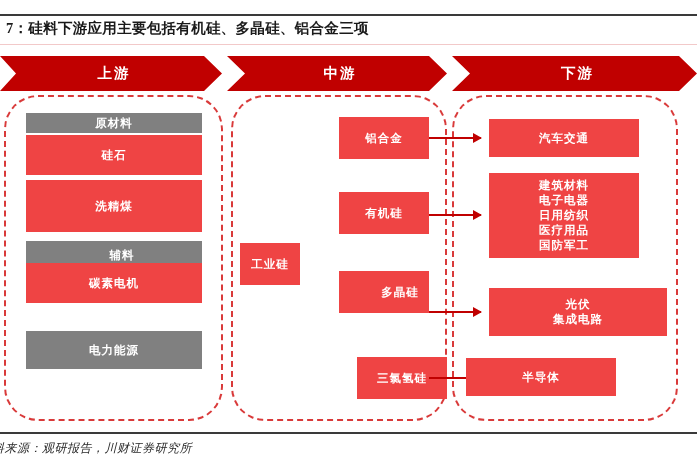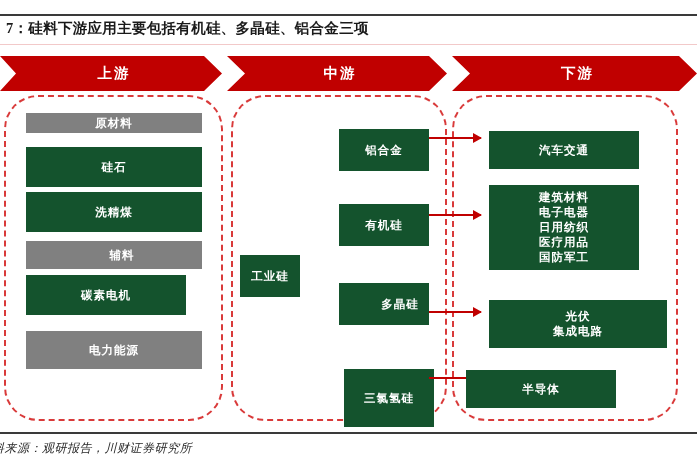--- a/index.html
+++ b/index.html
@@ -94,37 +94,37 @@
     display: flex;
     align-items: center;
     justify-content: center;
     text-align: right;
     color: #ffffff;
     font-weight: bold;
     font-size: 11.5px;
     line-height: 15px;
     letter-spacing: 1px;
   }
-  .node.red  { background: #14532d; margin-top: 12px; }
+  .node.red  { background: #ef4444; }
   .node.gray { background: #808080; }
 
   
   #node-raw-material   { left: 26px; top: 113px; width: 176px; height: 20px; }
   #node-silica         { left: 26px; top: 135px; width: 176px; height: 40px; }
-  #node-washed-coal    { left: 26px; top: 180px; width: 176px; height: 40px; }
+  #node-washed-coal    { left: 26px; top: 180px; width: 176px; height: 52px; }
   #node-auxiliary      { left: 26px; top: 241px; width: 176px; height: 28px; padding-left: 16px; }
-  #node-carbon-motor   { left: 26px; top: 263px; width: 160px; height: 40px; }
+  #node-carbon-motor   { left: 26px; top: 263px; width: 176px; height: 40px; }
   #node-power-energy   { left: 26px; top: 331px; width: 176px; height: 38px; }
 
   
   #node-industrial-silicon { left: 240px; top: 243px; width: 60px; height: 42px; }
   #node-aluminium-alloy    { left: 339px; top: 117px; width: 90px; height: 42px; }
   #node-organosilicon      { left: 339px; top: 192px; width: 90px; height: 42px; }
   #node-polysilicon        { left: 339px; top: 271px; width: 90px; height: 42px; padding-left: 32px; }
-  #node-trichlorosilane    { left: 344px; top: 357px; width: 90px; height: 58px; }
+  #node-trichlorosilane    { left: 357px; top: 357px; width: 90px; height: 42px; }
 
   
   #node-auto-transport     { left: 489px; top: 119px; width: 150px; height: 38px; }
   #node-multi-industry     { left: 489px; top: 173px; width: 150px; height: 85px; }
   #node-pv-ic              { left: 489px; top: 288px; width: 178px; height: 48px; }
   #node-semiconductor      { left: 466px; top: 358px; width: 150px; height: 38px; }
 
   .node-multiline {
     flex-direction: column;
     justify-content: center;

